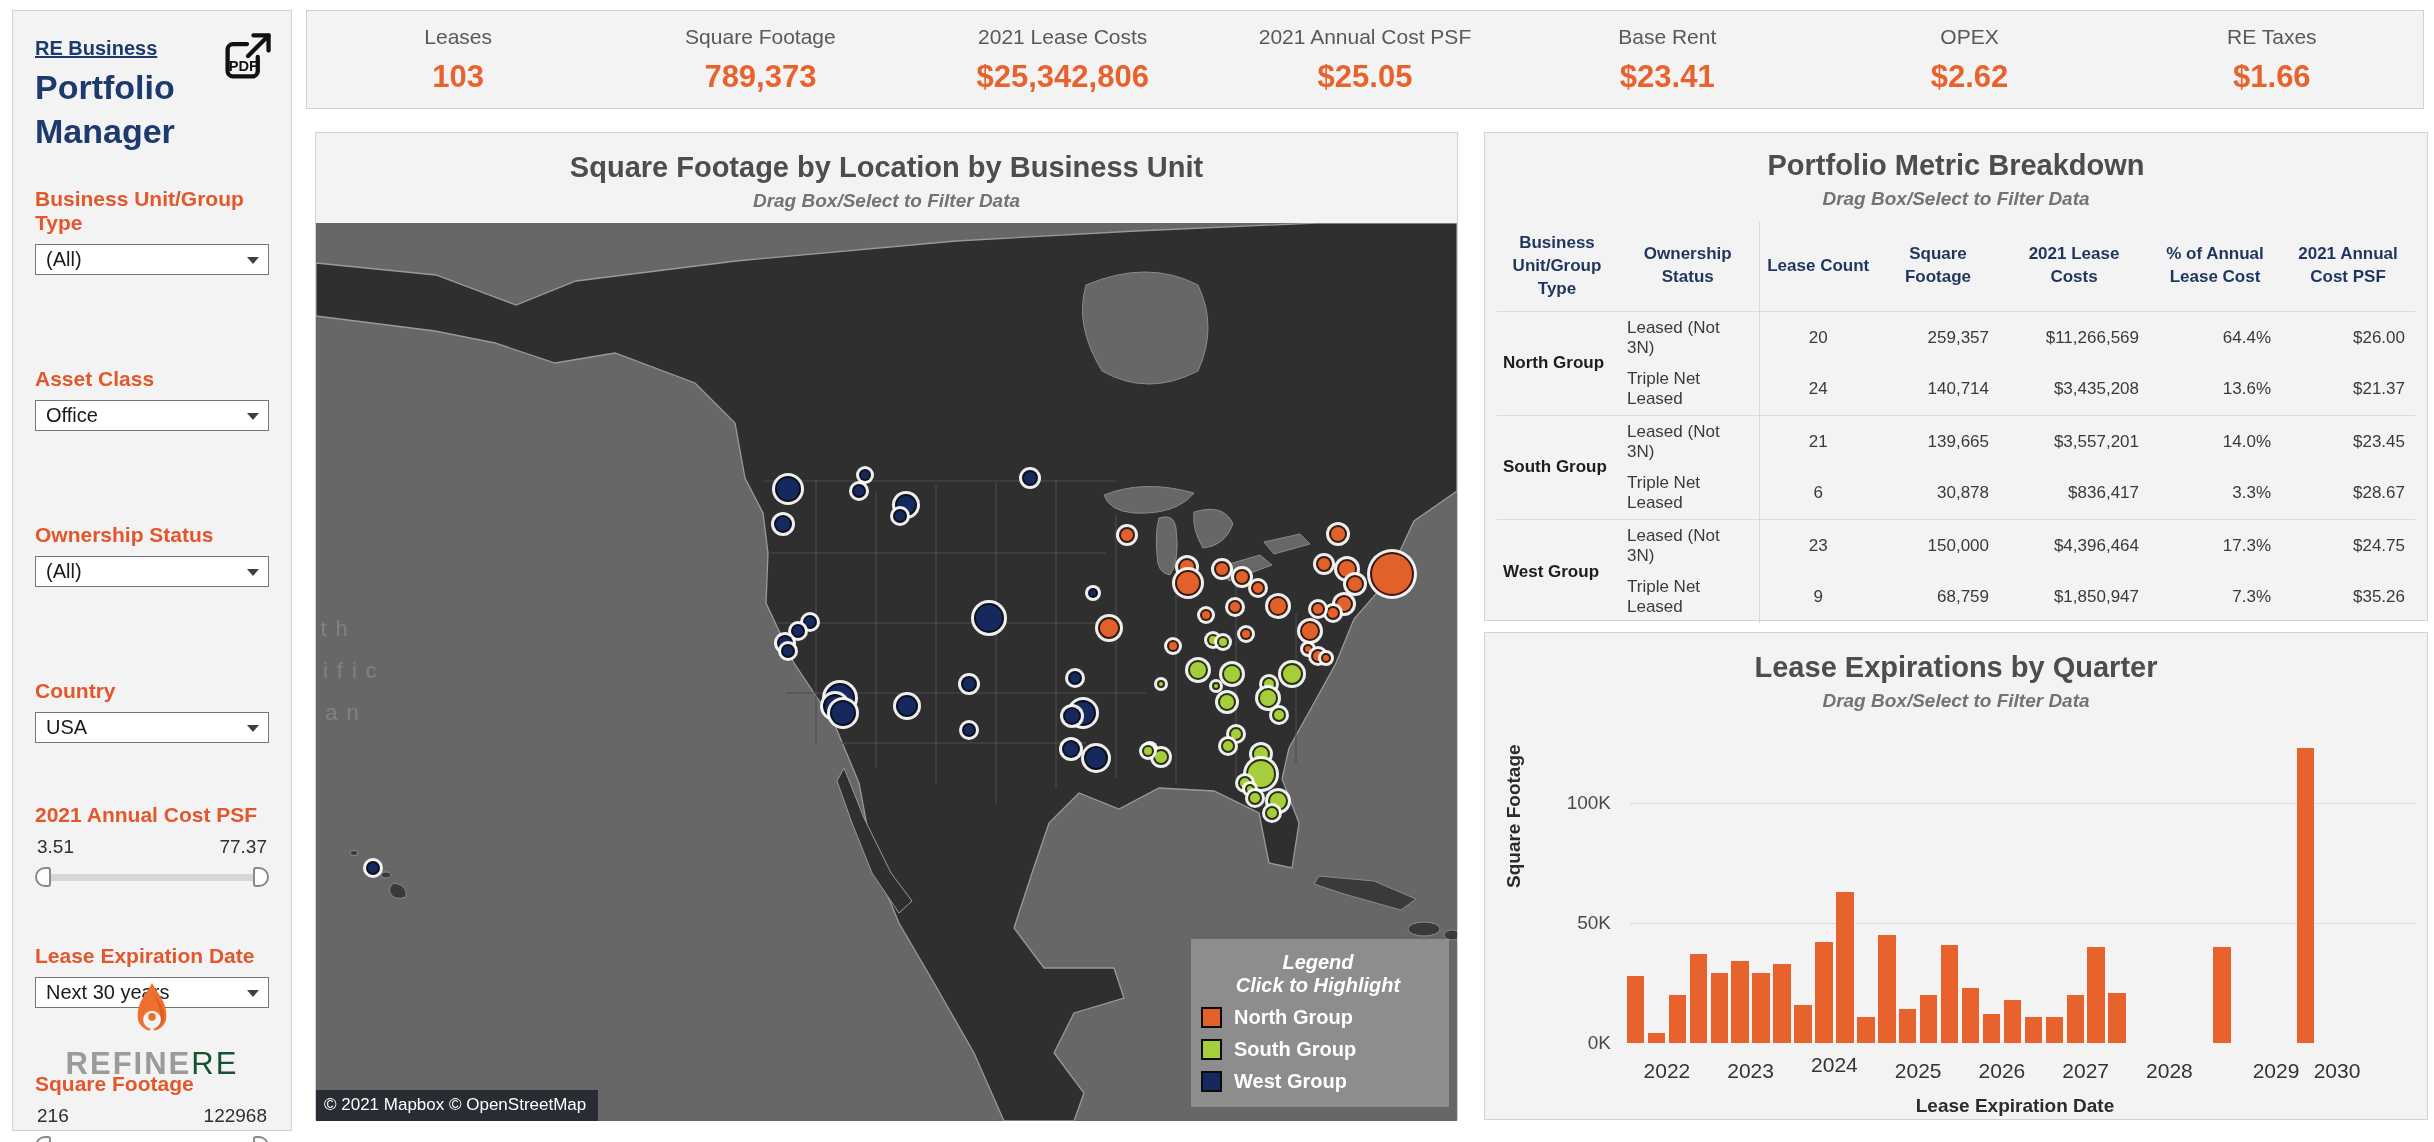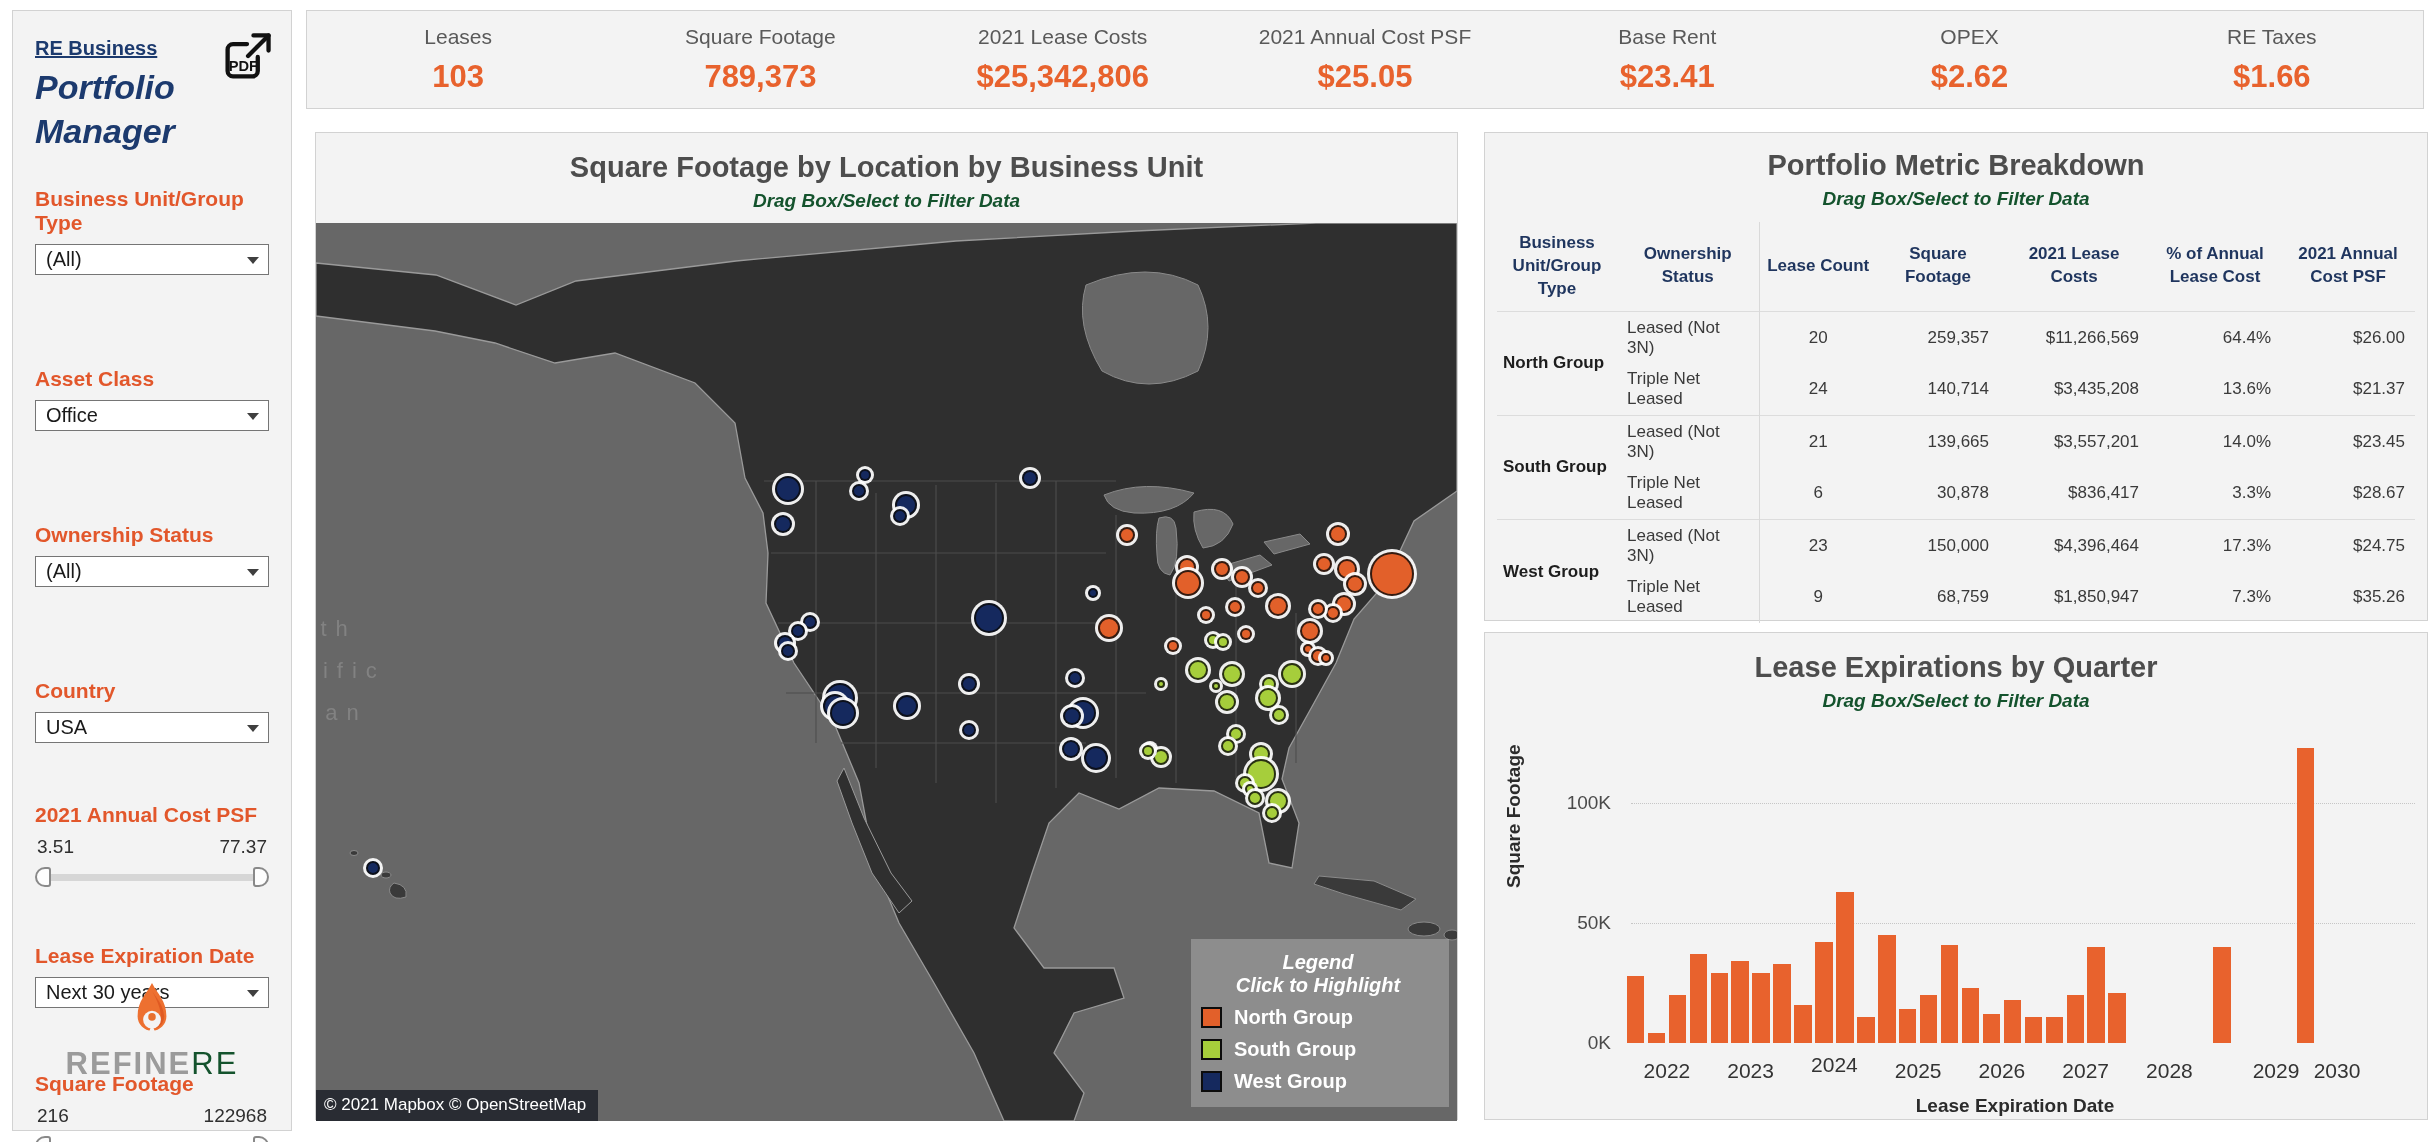--- a/index.html
+++ b/index.html
@@ -5,21 +5,21 @@
   * { margin:0; padding:0; box-sizing:border-box; }
   html,body { background:#ffffff; font-family:"Liberation Sans", sans-serif; }
   body { position:relative; width:2434px; height:1142px; overflow:hidden; }
 
   .panel { position:absolute; background:#f3f3f3; border:1px solid #d2d2d2; }
 
   
   #sidebar { left:12px; top:10px; width:280px; height:1121px; padding:26px 22px 18px 22px; }
   .side-link { color:#1c3a6e; font-weight:bold; font-size:20px; text-decoration:underline; display:inline-block; cursor:pointer; }
   .pdf-btn { position:absolute; right:16px; top:18px; width:56px; height:56px; cursor:pointer;text-align:right; }
-  .side-title { color:#1c3a6e; font-weight:bold; font-size:34px; line-height:1.28; margin-top:6px;font-style:italic; }
+  .side-title { color:#1c3a6e; font-weight:bold; font-size:34px; line-height:1.28; margin-top:6px; }
   .filter-block { margin-top:36px; }
   .filter-label { color:#e2572b; font-weight:bold; font-size:21px; margin-bottom:9px; }
   .dropdown { position:relative; height:31px; background:#fff; border:1px solid #757575; display:flex; align-items:center; padding:0 30px 0 10px; font-size:20px; color:#1a1a1a; cursor:pointer; }
   .dropdown .caret { position:absolute; right:9px; top:12px; width:0; height:0; border-left:6px solid transparent; border-right:6px solid transparent; border-top:7px solid #3f3f3f; }
   .range-vals { display:flex; justify-content:space-between; font-size:19px; color:#2f2f2f; margin:2px 2px 8px 2px; }
   .slider { position:relative; height:22px; }
   .slider .track { position:absolute; left:2px; right:2px; top:8px; height:7px; background:#d6d6d6; border-radius:4px; }
   .slider .handle { position:absolute; top:1px; width:16px; height:20px; background:#fdfdfd; border:2px solid #898989; }
   .slider .handle.left { left:0; border-radius:10px 3px 3px 10px; }
   .slider .handle.right { right:0; border-radius:3px 10px 10px 3px; }
@@ -29,21 +29,21 @@
   #logo .word b { color:#14532d; font-weight:400; }
 
   
   #kpi-bar { left:306px; top:10px; width:2118px; height:99px; display:flex; align-items:center; }
   .kpi { flex:1; text-align:center; }
   .kpi-label { color:#595959; font-size:21px; margin-bottom:10px; }
   .kpi-value { color:#e8622d; font-size:31px; font-weight:bold; }
 
   
   .panel-title { color:#4d4d4d; font-size:29px; font-weight:bold; text-align:center; }
-  .panel-subtitle { color:#14532d; font-size:19px; font-weight:bold; font-style:italic; text-align:center; margin-top:6px; }
+  .panel-subtitle { color:#737373; font-size:19px; font-weight:bold; font-style:italic; text-align:center; margin-top:6px; }
 
   
   #map-panel { left:315px; top:132px; width:1143px; height:988px; }
   #map-head { height:90px; padding-top:18px; }
   #map-body { position:relative; width:100%; height:898px; background:#676767; overflow:hidden; }
   #map-body svg.basemap { position:absolute; left:0; top:0; }
   .bubble { position:absolute; border-radius:50%; border:2px solid rgba(10,10,10,0.8); box-shadow:0 0 0 3px rgba(255,255,255,0.92); cursor:pointer; }
   #ocean-label { position:absolute; left:-58px; top:385px; width:170px; text-align:left; color:#828282; font-size:22px; letter-spacing:9px; line-height:42px; }
   #attribution { position:absolute; left:0; bottom:0; background:rgba(30,34,42,0.85); color:#fff; font-size:17px; padding:5px 12px 6px 8px; }
   #map-legend { position:absolute; right:8px; bottom:14px; width:258px; background:rgba(205,205,205,0.38); padding:12px 14px 14px 10px; }

